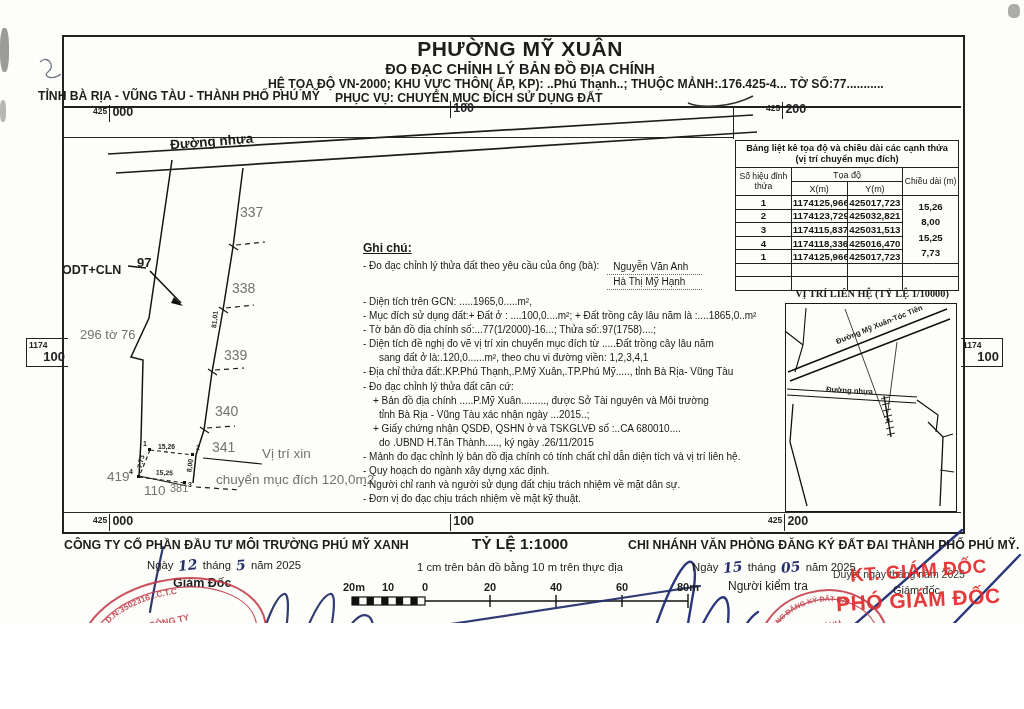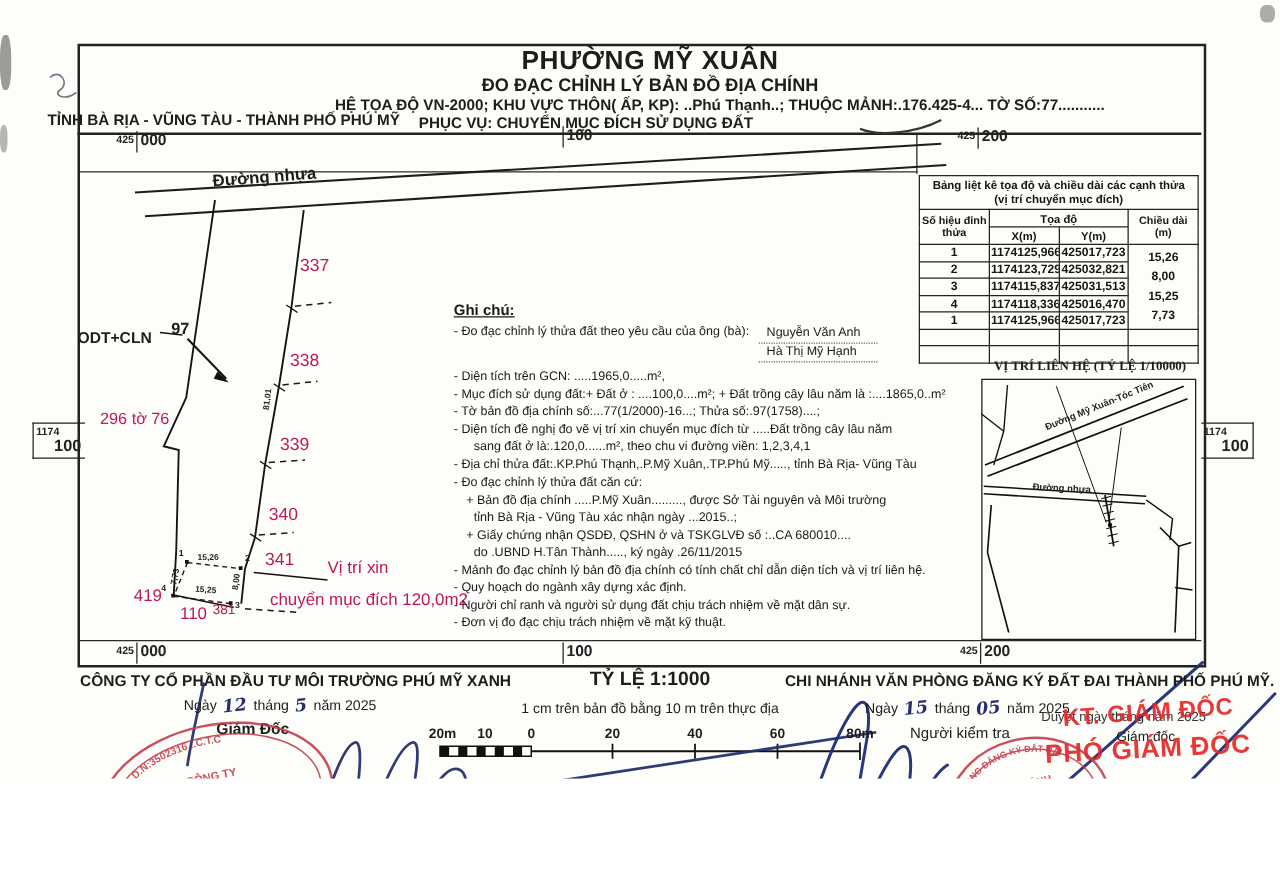--- a/index.html
+++ b/index.html
@@ -28,31 +28,31 @@
   .glabel .sm{font-size:8.5px;margin-top:1px;}
   .glabel .bar{width:1.2px;background:#222;height:17px;margin:0 2px;}
   .glabel .lg{font-size:12.5px;}
   .side-label{width:36px;font-weight:bold;color:#222;padding:2px 3px 3px 2px;}
   .side-label .sm{font-size:8.5px;display:block;line-height:9px;}
   .side-label .lg{font-size:13px;display:block;text-align:right;line-height:13px;}
   .side-left{border-left:1.2px solid #222;border-top:1.2px solid #222;border-bottom:1.2px solid #222;}
   .side-right{border-right:1.2px solid #222;border-top:1.2px solid #222;border-bottom:1.2px solid #222;}
 
   
-  .maplbl{font-size:14px;color:#be185d;}
+  .maplbl{font-size:14px;color:#737373;}
   .roadlbl{font-size:13.5px;font-weight:bold;transform:rotate(-4.5deg);}
   .tiny{font-size:7px;font-weight:bold;}
   .dim{font-size:6.8px;font-weight:bold;}
 
   
   .coordtable{left:735px;top:140px;width:224px;border-collapse:collapse;table-layout:fixed;}
   .coordtable td{border:1.1px solid #222;padding:0 1px;text-align:center;vertical-align:middle;
                  font-size:9.3px;color:#151515;overflow:hidden;}
   .coordtable .ttl{font-size:9.2px;font-weight:bold;height:26px;line-height:11px;}
-  .coordtable .hdr{font-weight:bold;height:13px;font-size:9px;}
+  .coordtable .hdr{font-weight:normal;height:13px;font-size:9px;}
   .coordtable .hv{font-size:8.6px;line-height:9.5px;}
   .coordtable .drow td{height:12.6px;font-weight:bold;font-size:9.7px;}
   .coordtable .erow td{height:12.5px;}
   .lencell{padding:0;}
   .lenstack{display:flex;flex-direction:column;justify-content:space-around;height:62px;
             font-weight:bold;font-size:9.7px;}
 
   
   .vic-title{left:786px;top:288px;width:172px;text-align:center;font-family:"Liberation Serif","DejaVu Serif",serif;
              font-weight:bold;font-size:10.3px;}

